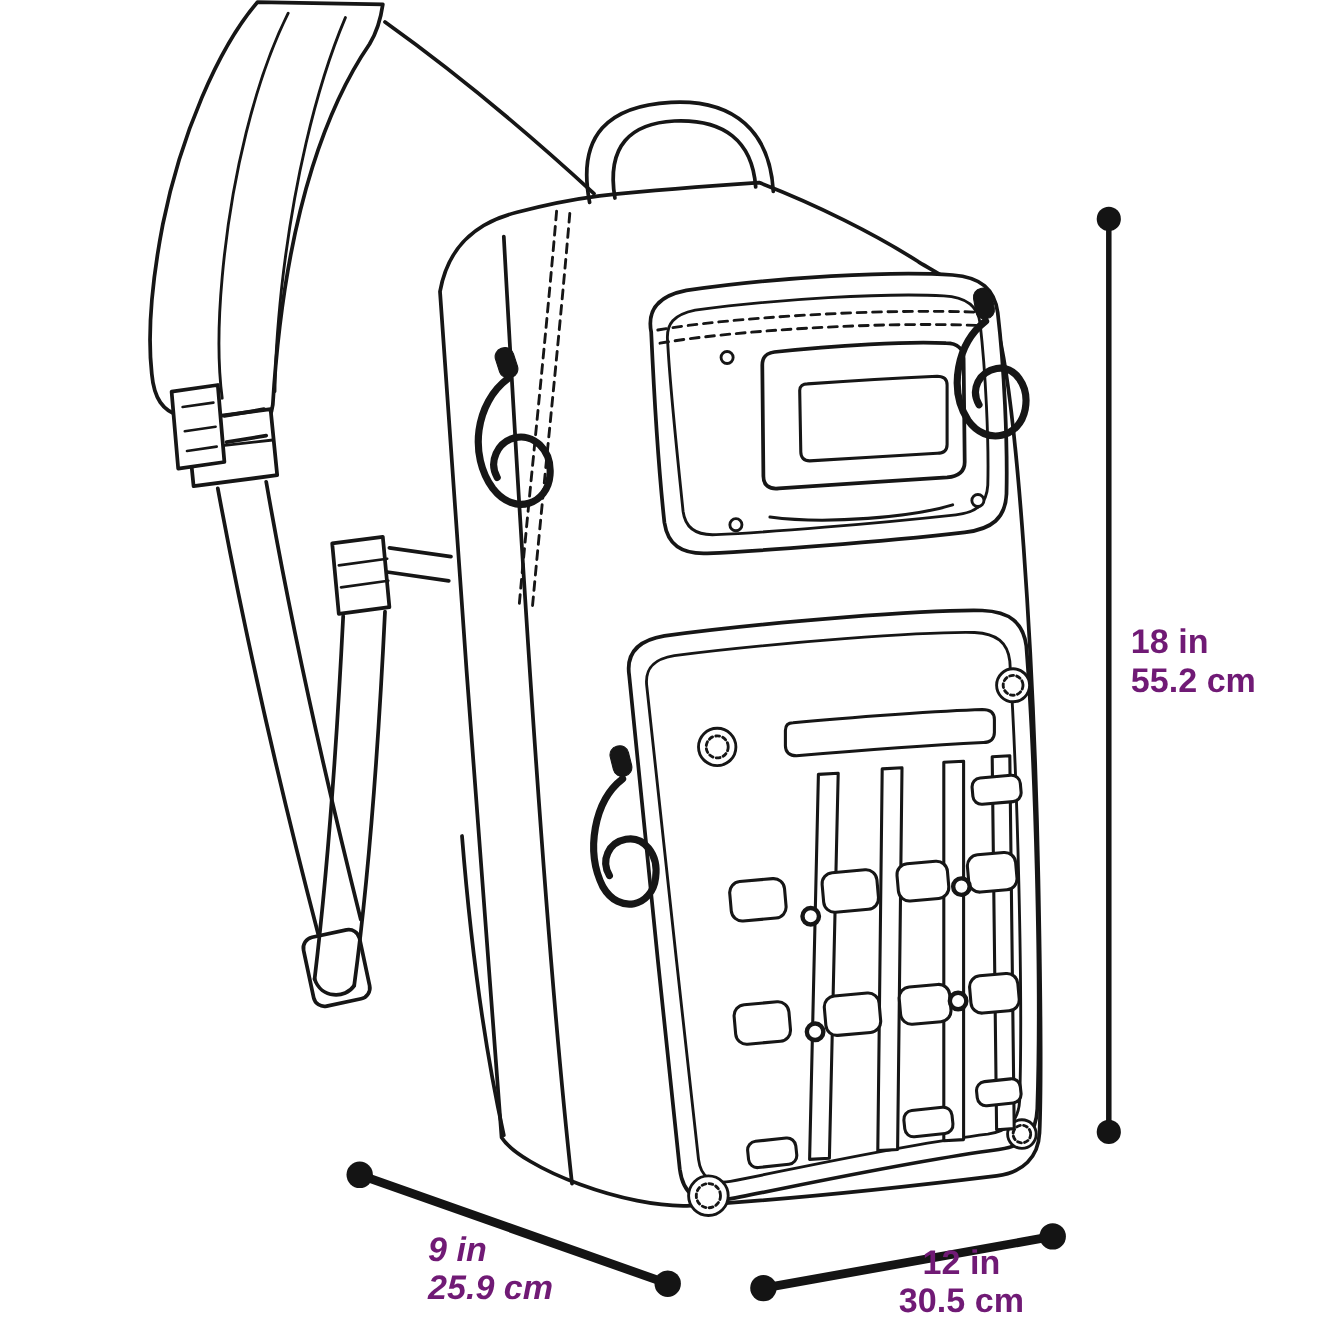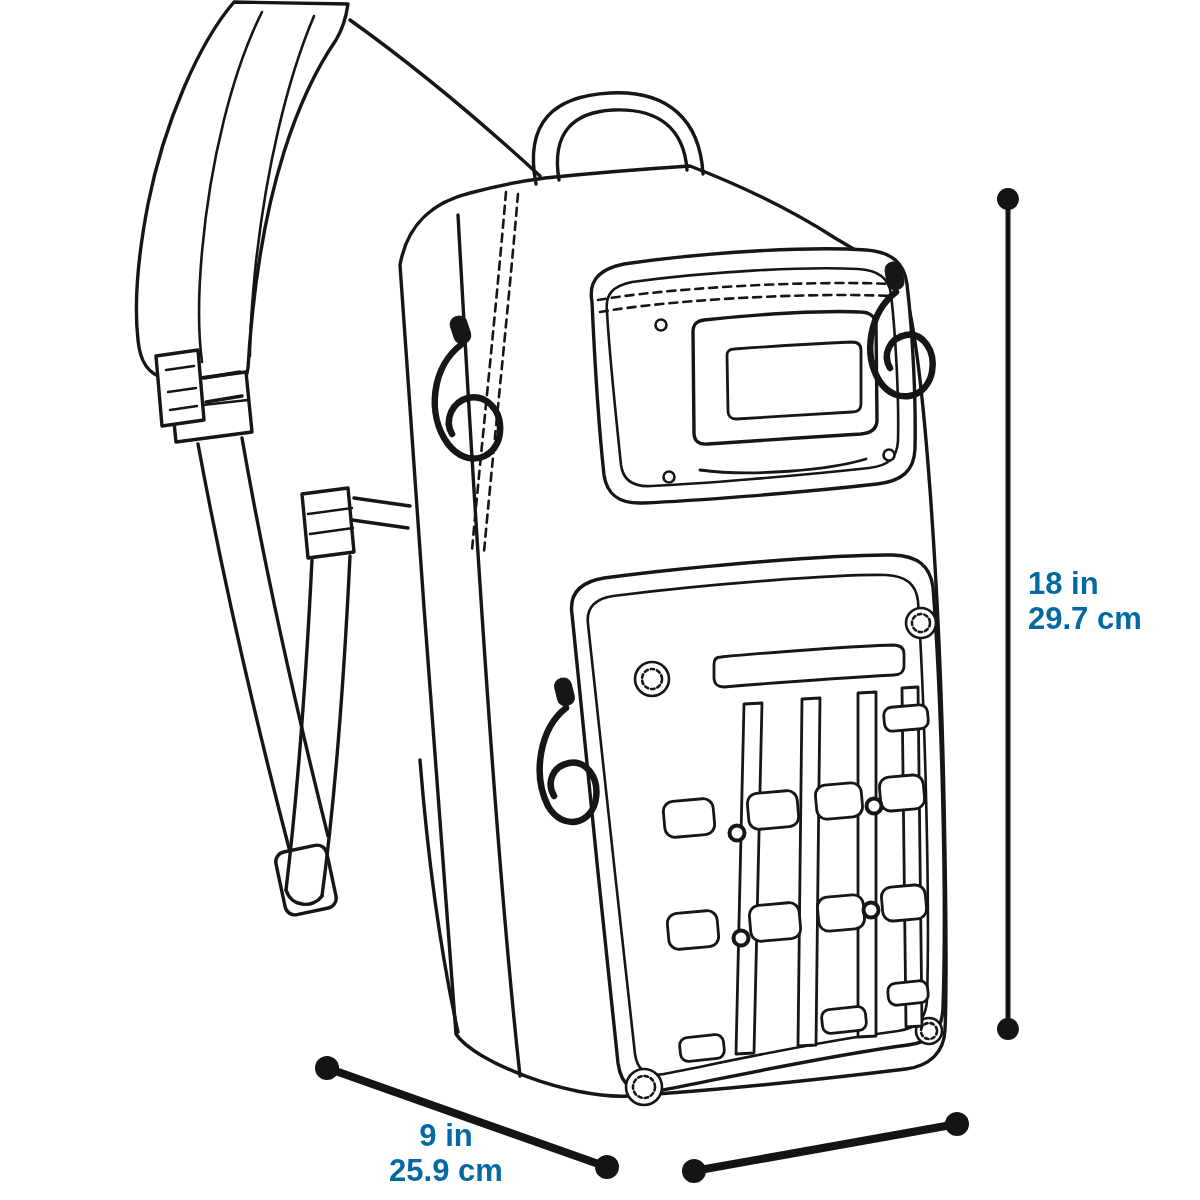--- a/index.html
+++ b/index.html
@@ -6,29 +6,29 @@
   .stage{
     position:relative;
     width:1200px;height:1200px;
     background:#ffffff;
     font-family:"Liberation Sans",sans-serif;
     overflow:hidden;
   }
   .stage svg{position:absolute;left:0;top:0;}
   .dim-label{
     position:absolute;
-    color:#0369a1;
+    color:#701a75;
     font-weight:700;
     font-size:31px;
     line-height:35px;
     white-space:nowrap;
   }
   .dim-label span{display:block;}
   .label-height{left:1028px;top:566px;text-align:left;}
-  .label-depth{left:446px;top:1118px;transform:translateX(-50%);text-align:center;}
+  .label-depth{left:446px;top:1118px;transform:translateX(-50%);font-style:italic;}
   .label-width{left:874px;top:1130px;transform:translateX(-50%);text-align:center;}
 </style>
 </head>
 <body>
 
 <div class="stage">
 
   <svg width="1200" height="1200" viewBox="0 0 1200 1200" fill="none" stroke-linecap="round" stroke-linejoin="round">
 
     <g stroke="#161616" stroke-width="3.4">
@@ -246,22 +246,26 @@
 
     <g stroke="#141414" fill="#141414">
       <line x1="694" y1="1171" x2="957" y2="1124" stroke-width="8"></line>
       <circle cx="694" cy="1171" r="12" stroke="none"></circle>
       <circle cx="957" cy="1124" r="12" stroke="none"></circle>
     </g>
   </svg>
 
   <div class="dim-label label-height">
     <span>18 in</span>
-    <span>29.7 cm</span>
+    <span>55.2 cm</span>
   </div>
 
   <div class="dim-label label-depth">
     <span>9 in</span>
     <span>25.9 cm</span>
   </div>
 
+  <div class="dim-label label-width">
+    <span>12 in</span>
+    <span>30.5 cm</span>
+  </div>
 
 </div>
 
 </body></html>

